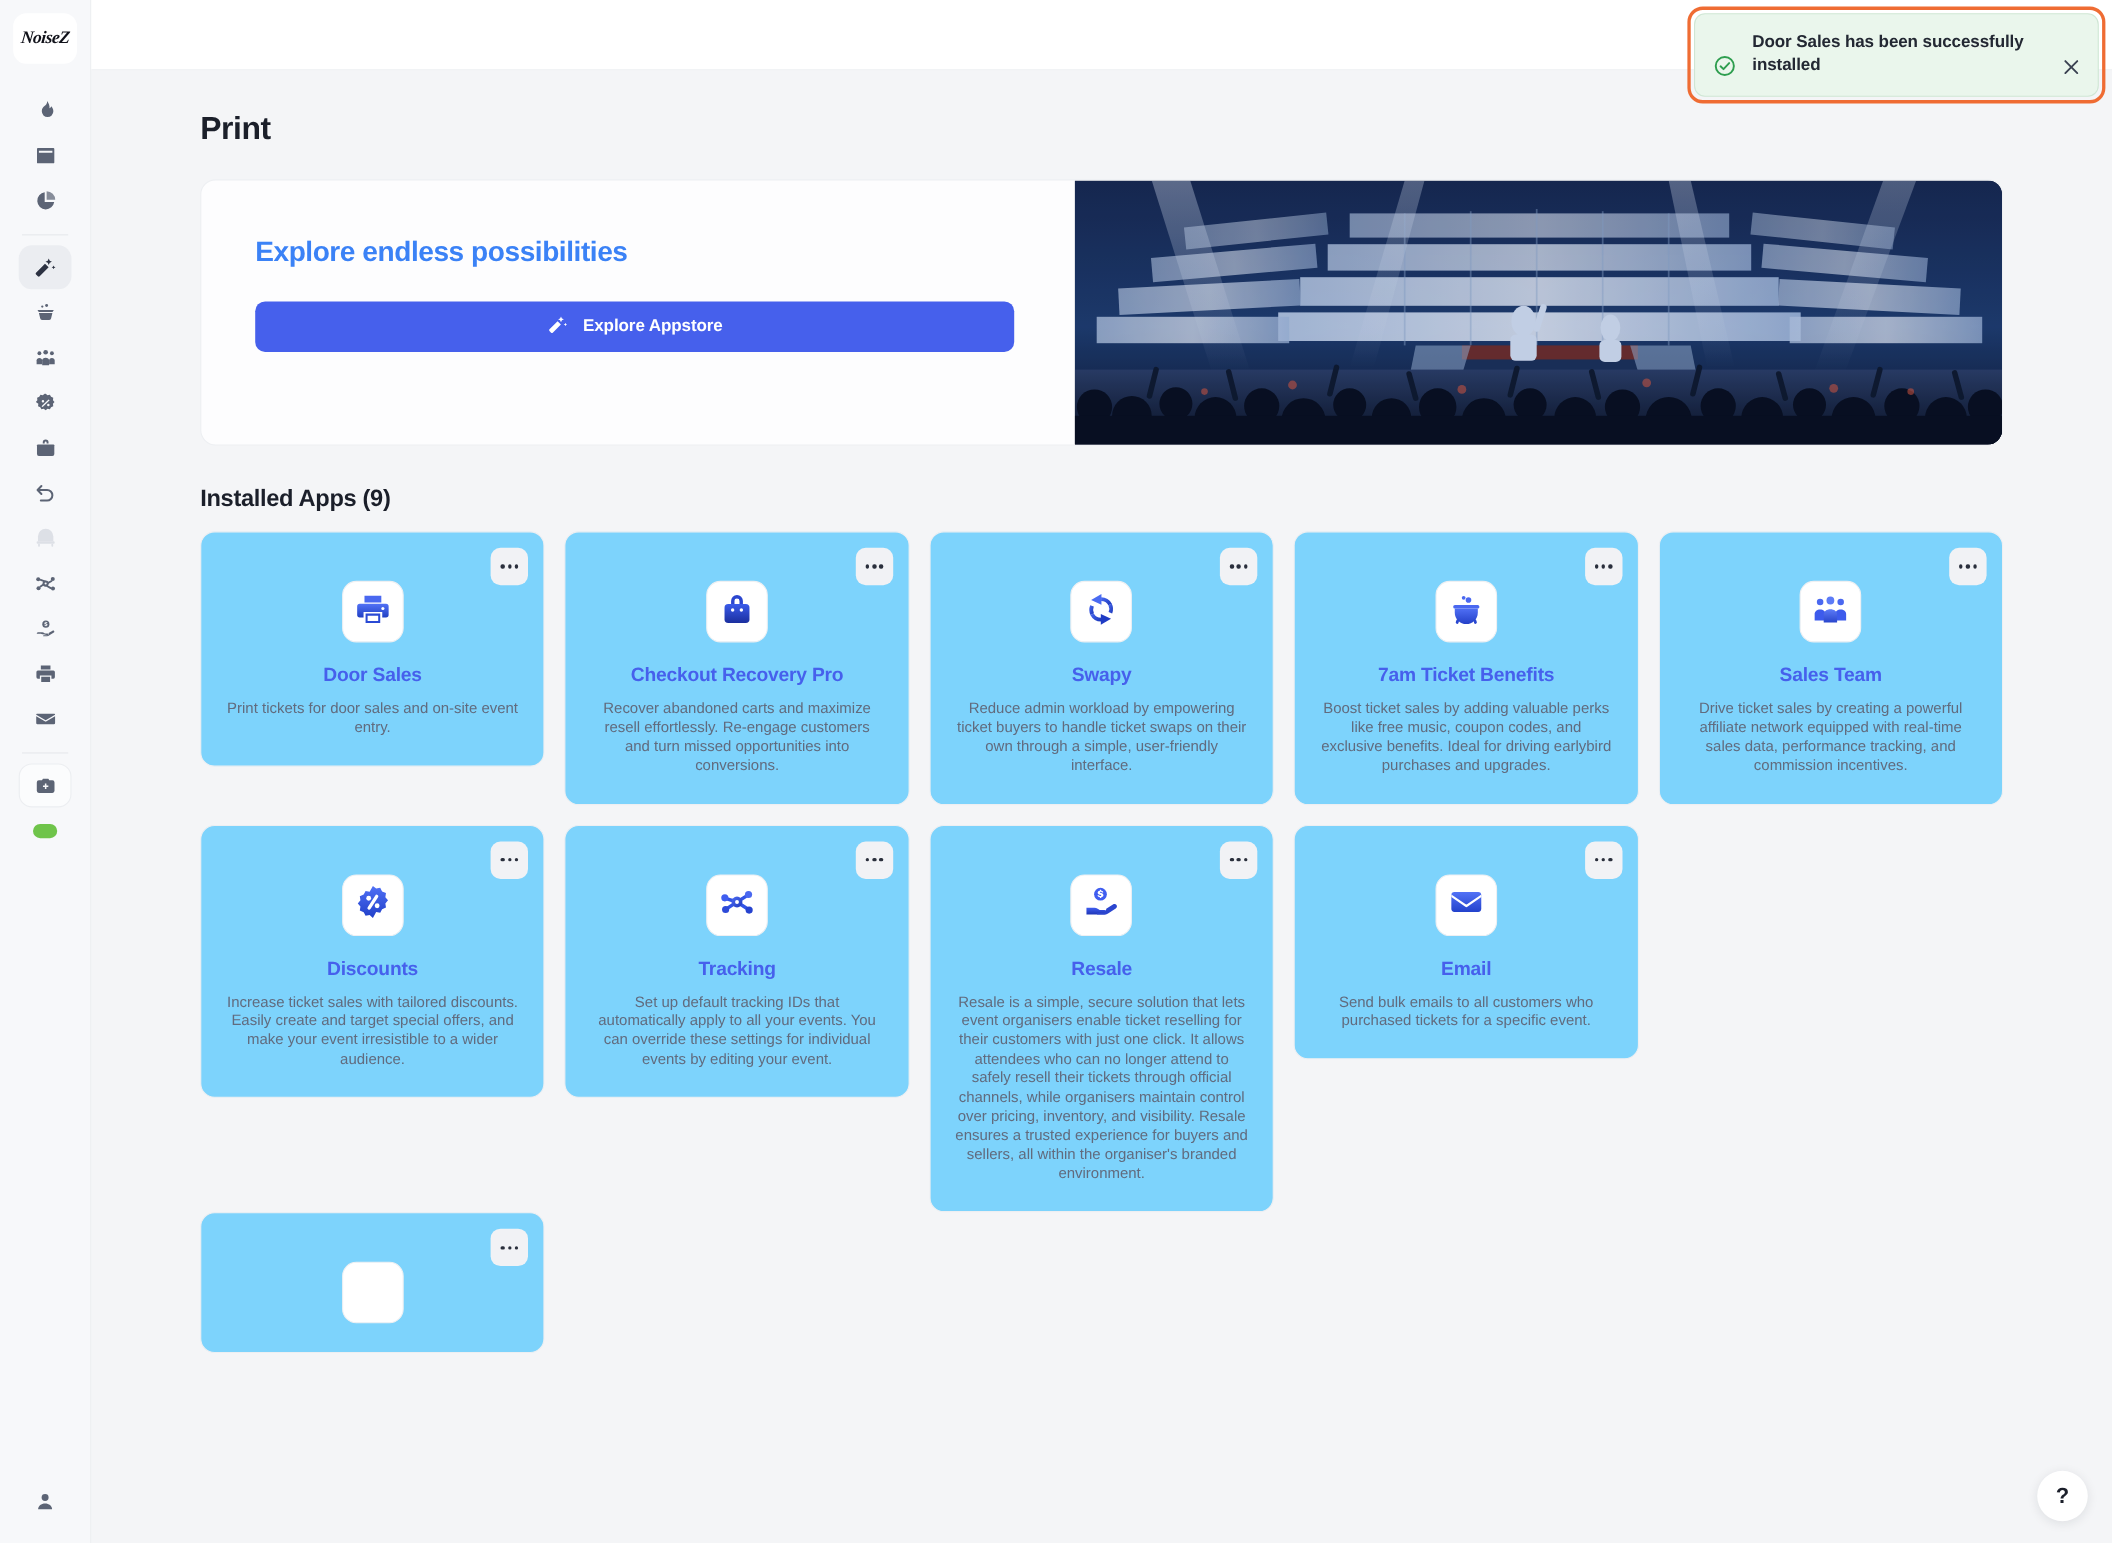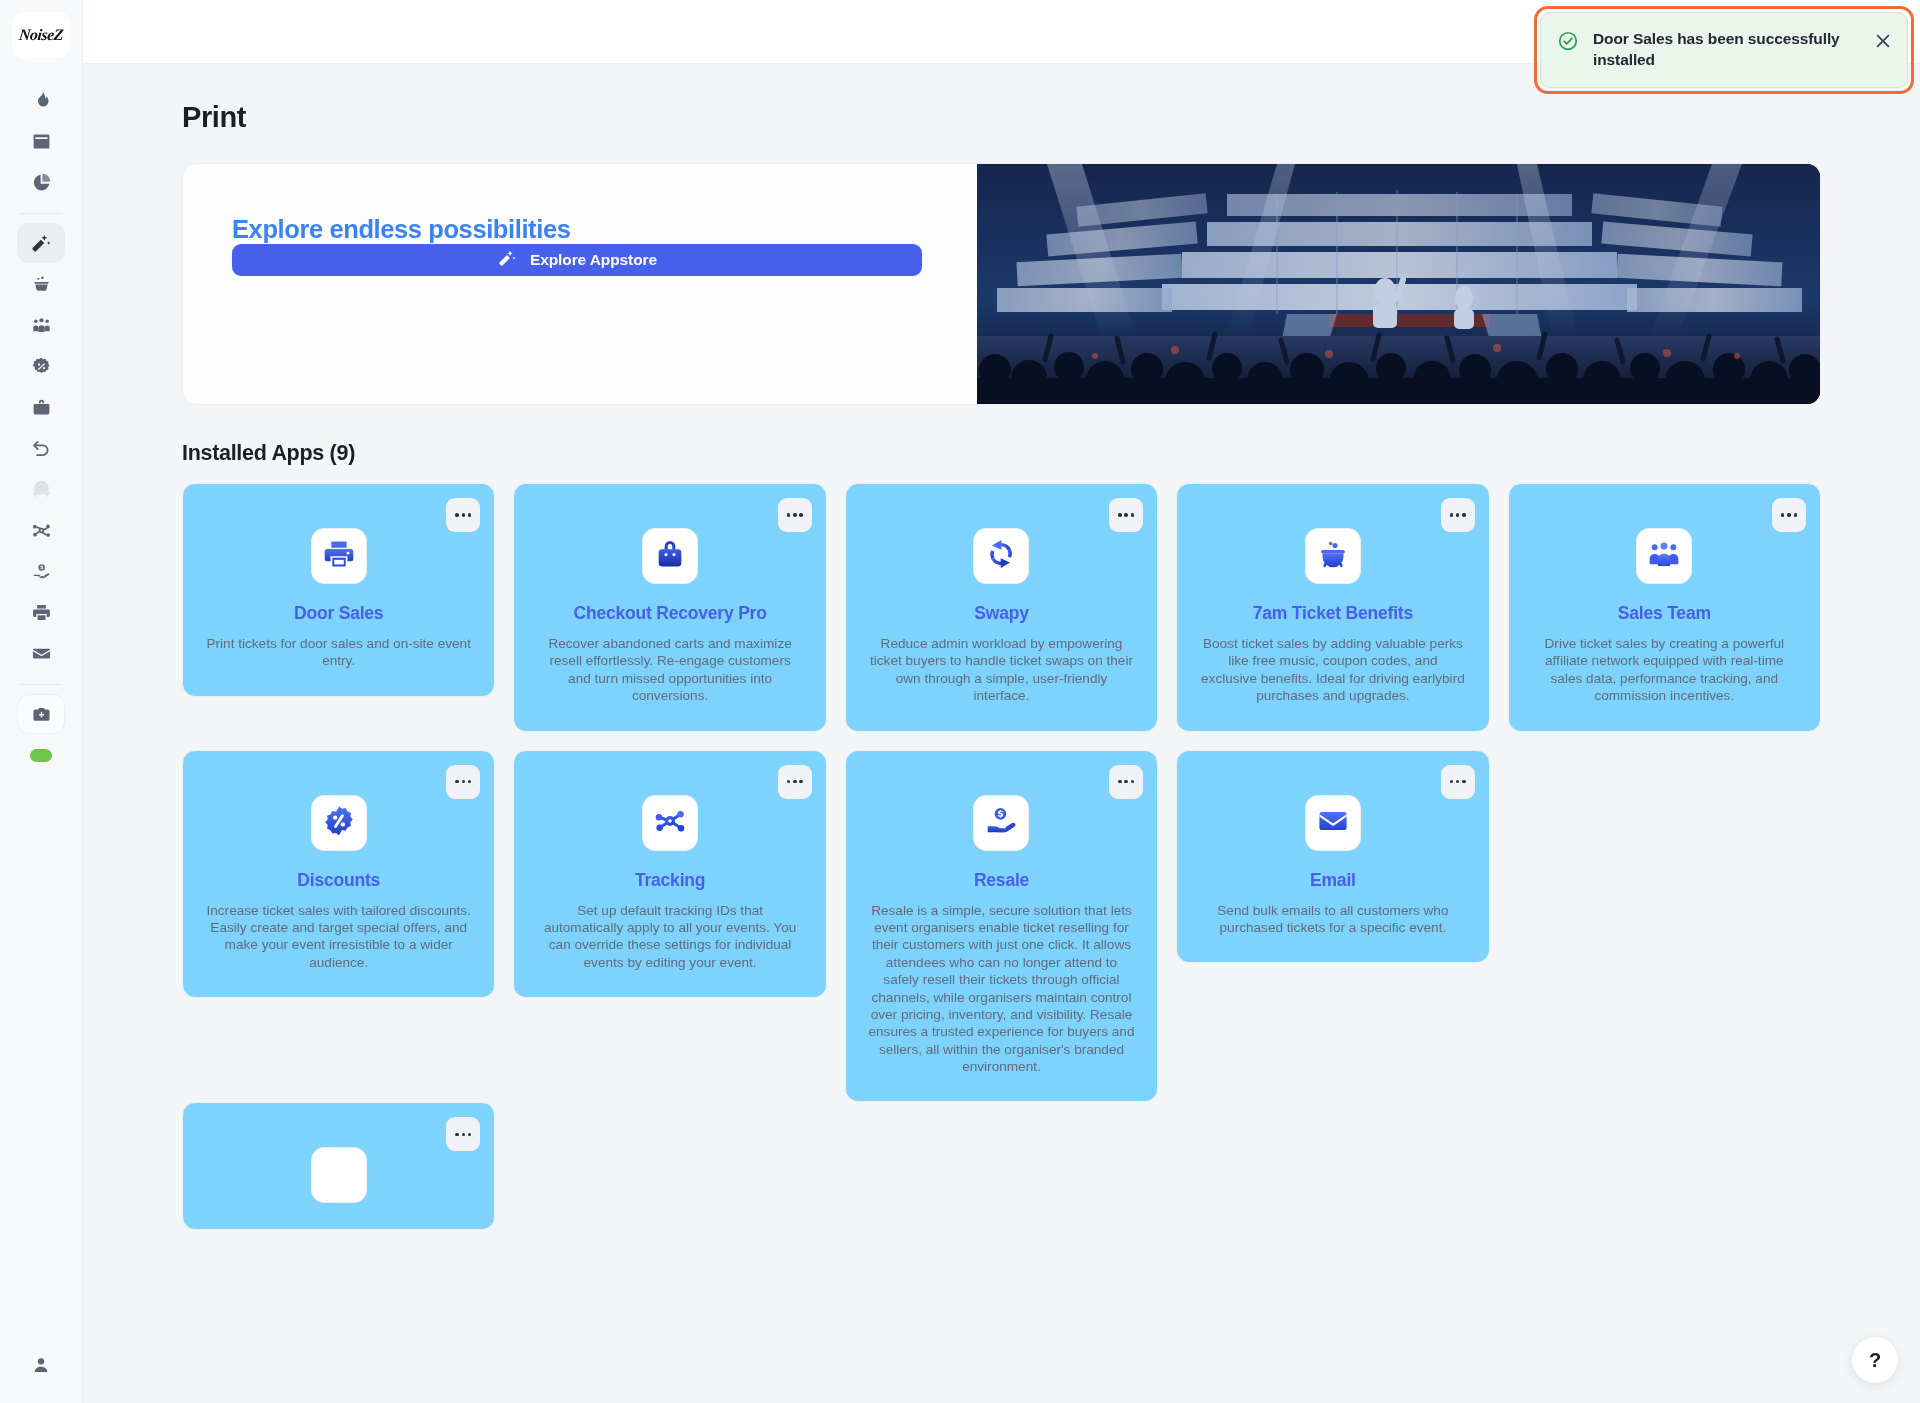--- a/index.html
+++ b/index.html
@@ -58,21 +58,21 @@
   
   .toast-wrap {
     position: absolute; top: 6px; right: 6px;
     width: 380px;
     border: 3px solid #ef6c33; border-radius: 14px;
     padding: 3px; background: transparent;
     z-index: 40;
   }
   .toast {
     background: #eaf6ec; border: 1px solid #cfe6d4; border-radius: 10px;
-    display: flex; align-items: flex-start; gap: 14px;
+    display: flex; align-items: flex-end; gap: 14px;
     padding: 16px 14px 16px 16px;
   }
   .toast-check {
     flex: 0 0 auto; width: 22px; height: 22px; margin-top: 1px;
   }
   .toast-msg {
     flex: 1; font-size: 15.5px; font-weight: 700; color: #232833;
     line-height: 1.35; letter-spacing: -0.1px;
   }
   .toast-close {
@@ -98,21 +98,21 @@
   }
   .hero-left { flex: 1 1 auto; padding: 51px 48px 0 49px; }
   .hero-title {
     font-size: 25.5px; font-weight: 700; color: #3b82f6; letter-spacing: -0.4px;
   }
   .hero-sub {
     margin-top: 15px; font-size: 14.6px; line-height: 1.33;
     color: #5b6375; max-width: 690px;
   }
   .hero-btn {
-    width: 690px; height: 32px; border: none;
+    margin-top: 30px; width: 690px; height: 46px; border: none;
     background: #4660ec; border-radius: 9px; color: #fff;
     font-family: "Liberation Sans", sans-serif;
     font-size: 15.5px; font-weight: 700; letter-spacing: -0.1px;
     display: flex; align-items: center; justify-content: center; gap: 13px;
     cursor: pointer;
   }
   .hero-right {
     flex: 0 0 auto; width: 843px; position: relative; overflow: hidden;
   }
   .hero-photo { position: absolute; inset: 0; background: #0d1b36; }

